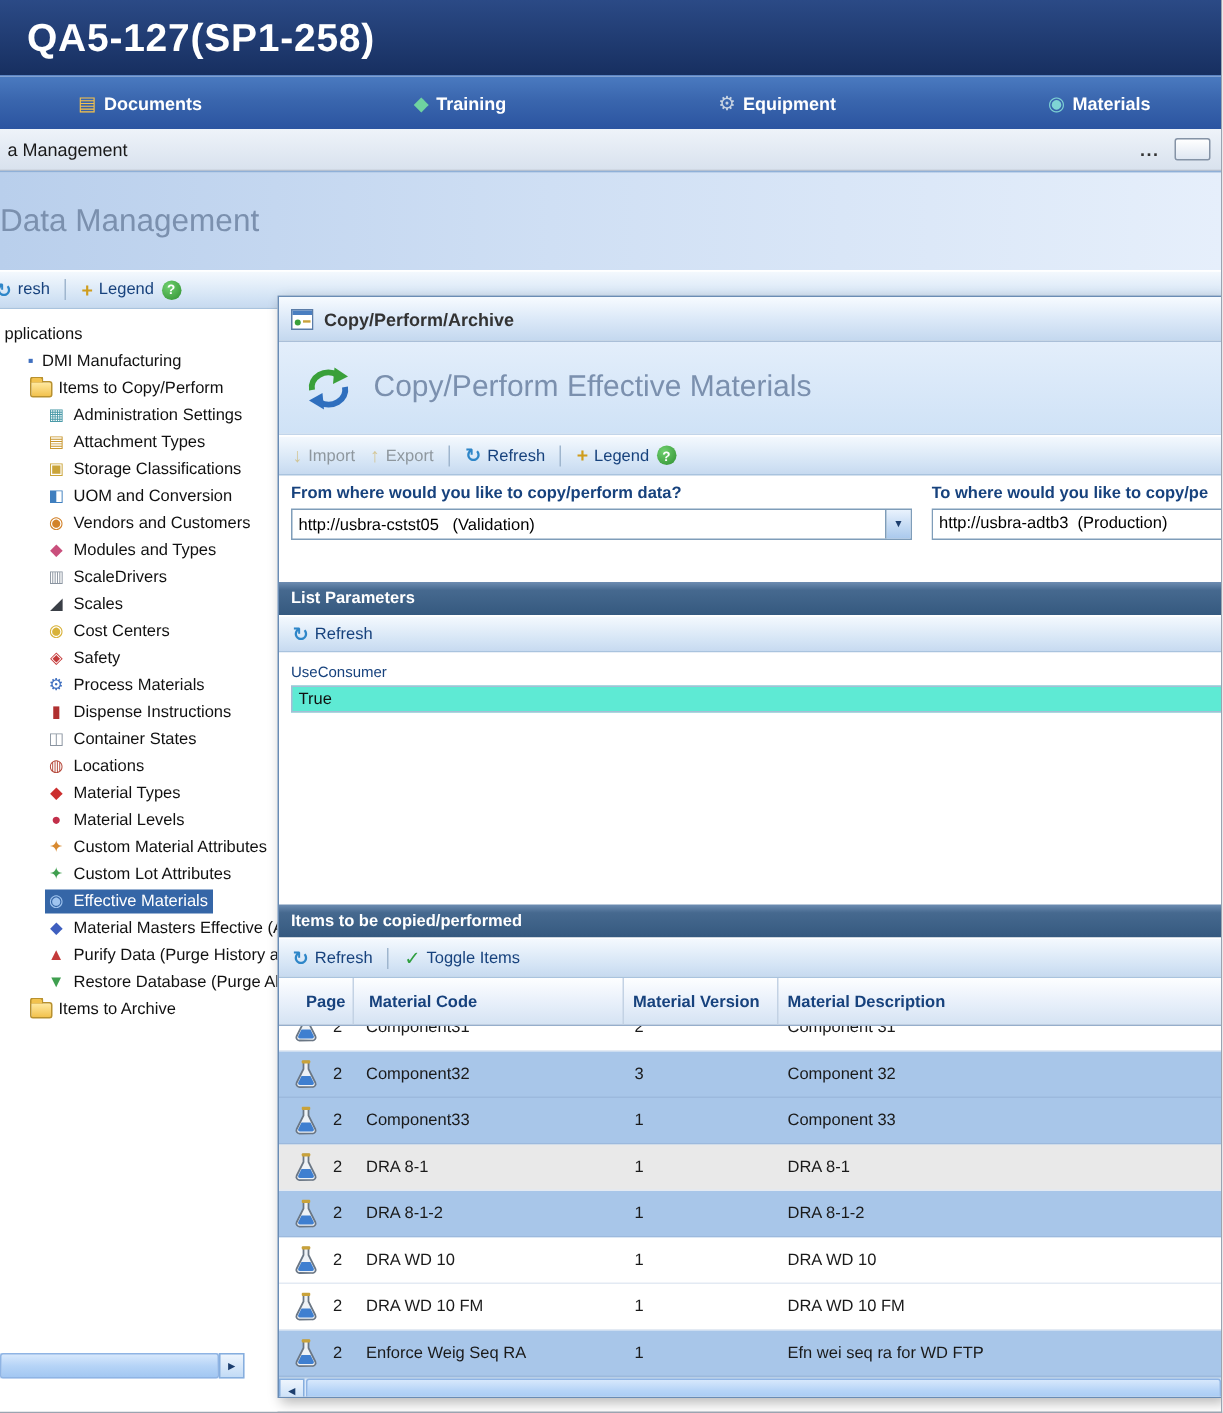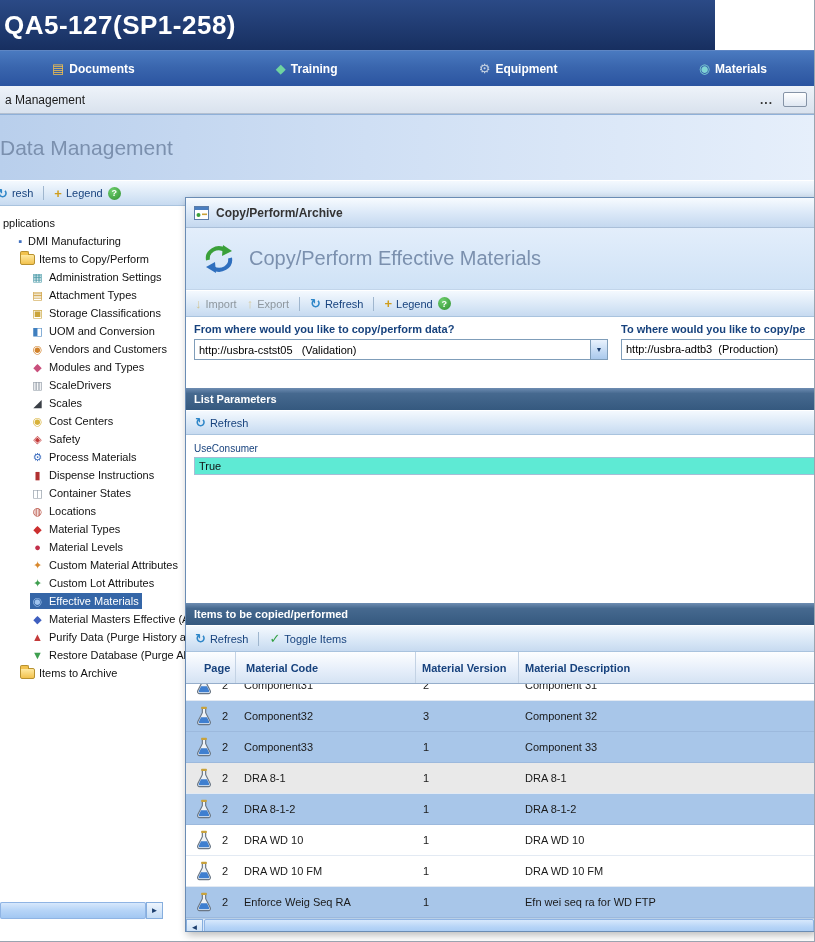--- a/index.html
+++ b/index.html
@@ -1,21 +1,21 @@
 <!DOCTYPE html>
 <html style="--titlebar-start: #2b4a86; --titlebar-end: #172f60; --nav-end: #2b54a0; --section-bar-start: #6e8db2; --section-bar-end: #35597f; --selected-row: #a8c6e9; --alt-row: #e9e9e9; --header-text: #7b90ae; --label-blue: #17427d; --tree-selected: #3566a7;"><head>
 <meta charset="utf-8">
 <style>
 *{box-sizing:border-box;margin:0;padding:0;}
 html,body{background:#fff;}
 body{font-family:"Liberation Sans","DejaVu Sans",sans-serif;}
 .screen{position:relative;width:815px;height:942px;overflow:hidden;background:#fff;border-right:1px solid #9aa4b0;border-bottom:1px solid #9aa4b0;}
 
 
-.titlebar{position:absolute;left:0;top:0;width:715px;height:50px;background:linear-gradient(180deg,var(--titlebar-start,#2b4a86),var(--titlebar-end,#172f60));color:#fff;font-size:26px;font-weight:bold;line-height:50px;padding-left:4px;letter-spacing:.5px;}
+.titlebar{position:absolute;left:0;top:0;width:815px;height:50px;background:linear-gradient(180deg,var(--titlebar-start,#2b4a86),var(--titlebar-end,#172f60));color:#fff;font-size:26px;font-weight:bold;line-height:50px;padding-left:18px;letter-spacing:.5px;}
 .navbar{position:absolute;left:0;top:50px;width:815px;height:36px;background:linear-gradient(180deg,#4a7ac0 0%,#3a66ae 45%,var(--nav-end,#2b54a0) 100%);border-top:1px solid #5e86c4;display:flex;align-items:center;justify-content:space-between;padding:0 48px 0 52px;}
 .nav-item{display:flex;align-items:center;gap:5px;color:#fff;font-size:12px;font-weight:bold;cursor:default;}
 .nav-ic{font-size:13px;line-height:1;}
 .winstrip{position:absolute;left:0;top:86px;width:815px;height:28px;background:linear-gradient(180deg,#eef3f9,#d9e2ee);border-bottom:1px solid #b3bfd0;display:flex;align-items:center;font-size:12px;color:#1a1a1a;padding:0 8px 0 5px;}
 .winstrip .spacer{flex:1;}
 .dots{color:#333;margin-right:10px;font-weight:bold;letter-spacing:1px;}
 .winbtn{width:24px;height:15px;border:1px solid #8593a6;background:linear-gradient(#ffffff,#dfe7f2);border-radius:2px;}
 .pageheader{position:absolute;left:0;top:114px;width:815px;height:66px;background:linear-gradient(90deg,#b9cfec 0%,#cfdff4 45%,#e6effb 100%);border-top:1px solid #8fb0d8;display:flex;align-items:center;padding-left:0;font-size:21px;color:var(--header-text,#7b90ae);}
 
 

